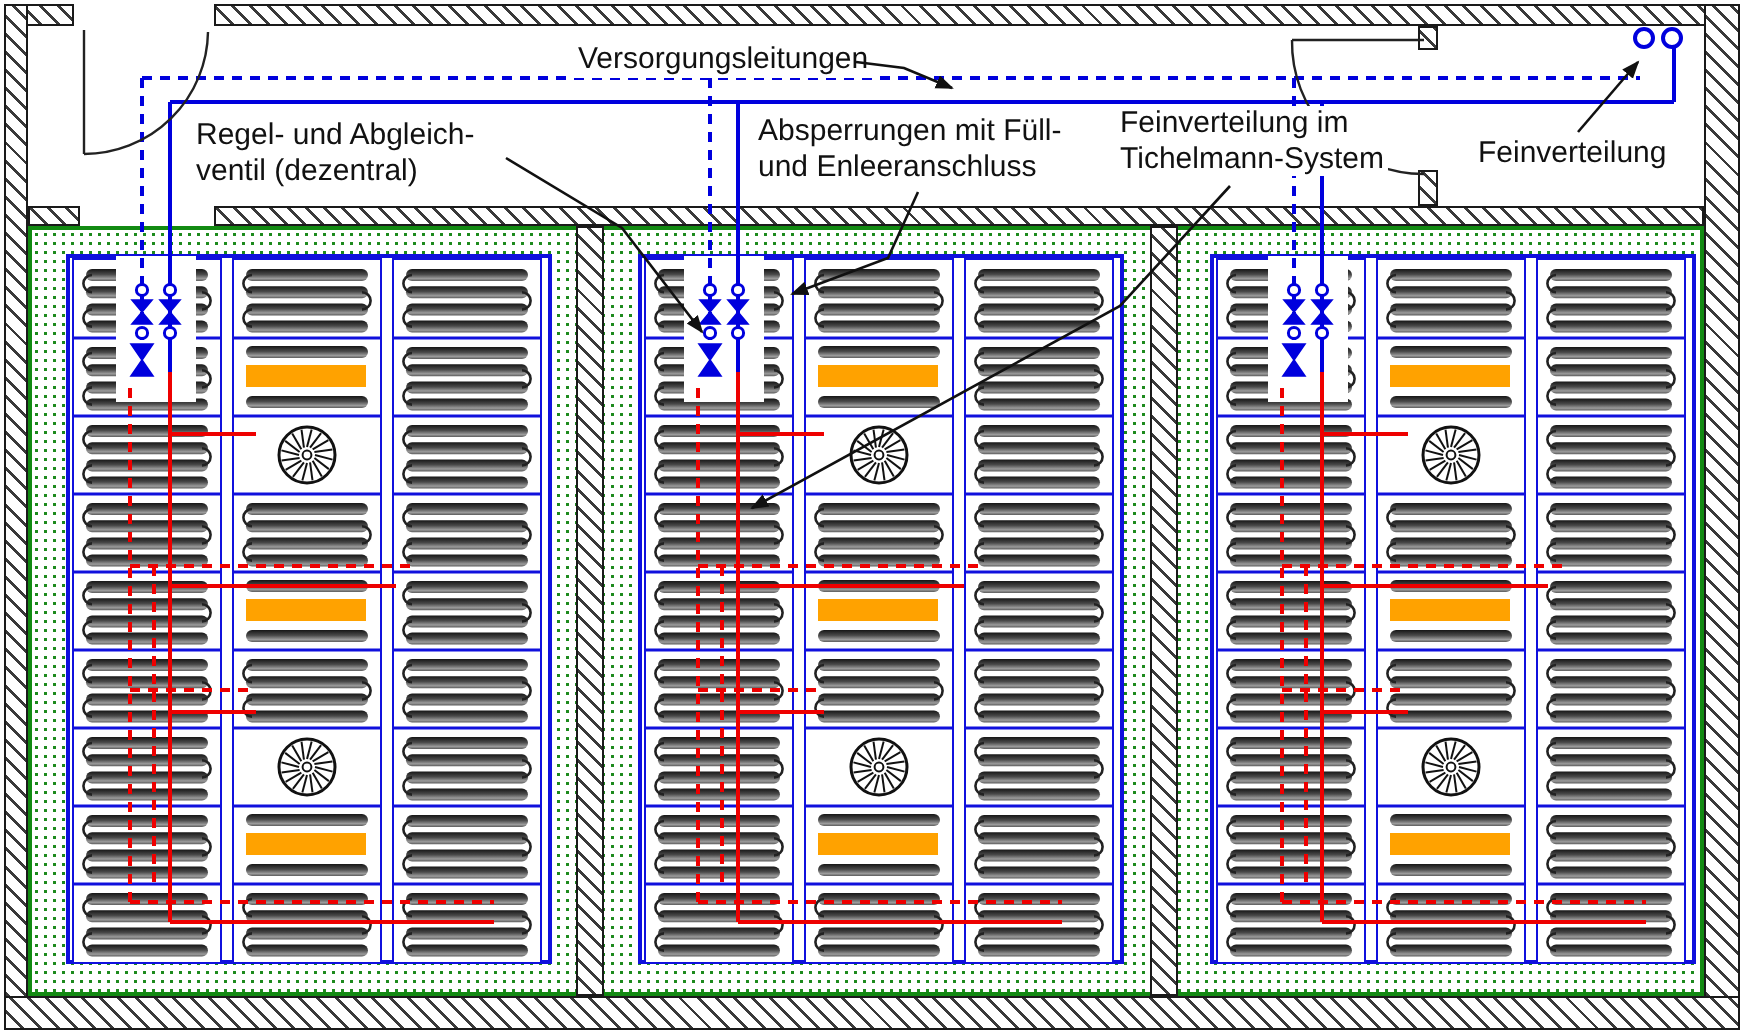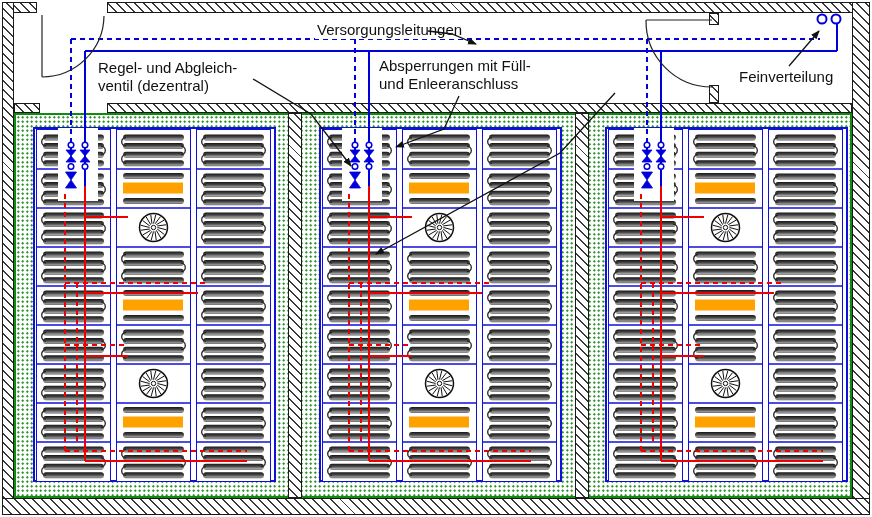--- a/index.html
+++ b/index.html
@@ -17,30 +17,34 @@
   .lbl{position:absolute;background:#fff;color:#111;font-size:15px;line-height:17.5px;
        white-space:nowrap;z-index:50;padding:0 2px;}
   #overlay{position:absolute;left:0;top:0;z-index:40;pointer-events:none;}
   #arrows{position:absolute;left:0;top:0;z-index:60;pointer-events:none;}
 </style>
 </head>
 <body>
 
 <div id="canvas">
 
-  <div class="lbl" style="left:287px;top:21px;margin-left:28px;">
+  <div class="lbl" style="left:287px;top:21px;">
     <span>Versorgungsleitungen</span>
   </div>
   <div class="lbl" style="left:377px;top:57px;">
     <span>Absperrungen mit Füll-</span><br>
     <span>und Enleeranschluss</span>
   </div>
   <div class="lbl" style="left:96px;top:59px;">
     <span>Regel- und Abgleich-</span><br>
     <span>ventil (dezentral)</span>
+  </div>
+  <div class="lbl" style="left:558px;top:53px;">
+    <span>Feinverteilung im</span><br>
+    <span>Tichelmann-System</span>
   </div>
   <div class="lbl" style="left:737px;top:68px;">
     <span>Feinverteilung</span>
   </div>
 
 <div class="wall" style="left: 2px; top: 2px; width: 35px; height: 11px;"></div>
     <div class="wall" style="left: 107px; top: 2px; width: 749px; height: 11px;"></div>
     <div class="wall" style="left: 2px; top: 2px; width: 12px; height: 513px;"></div>
     <div class="wall" style="left: 852px; top: 2px; width: 18px; height: 513px;"></div>
     <div class="wall" style="left: 2px; top: 498px; width: 868px; height: 17px;"></div>

